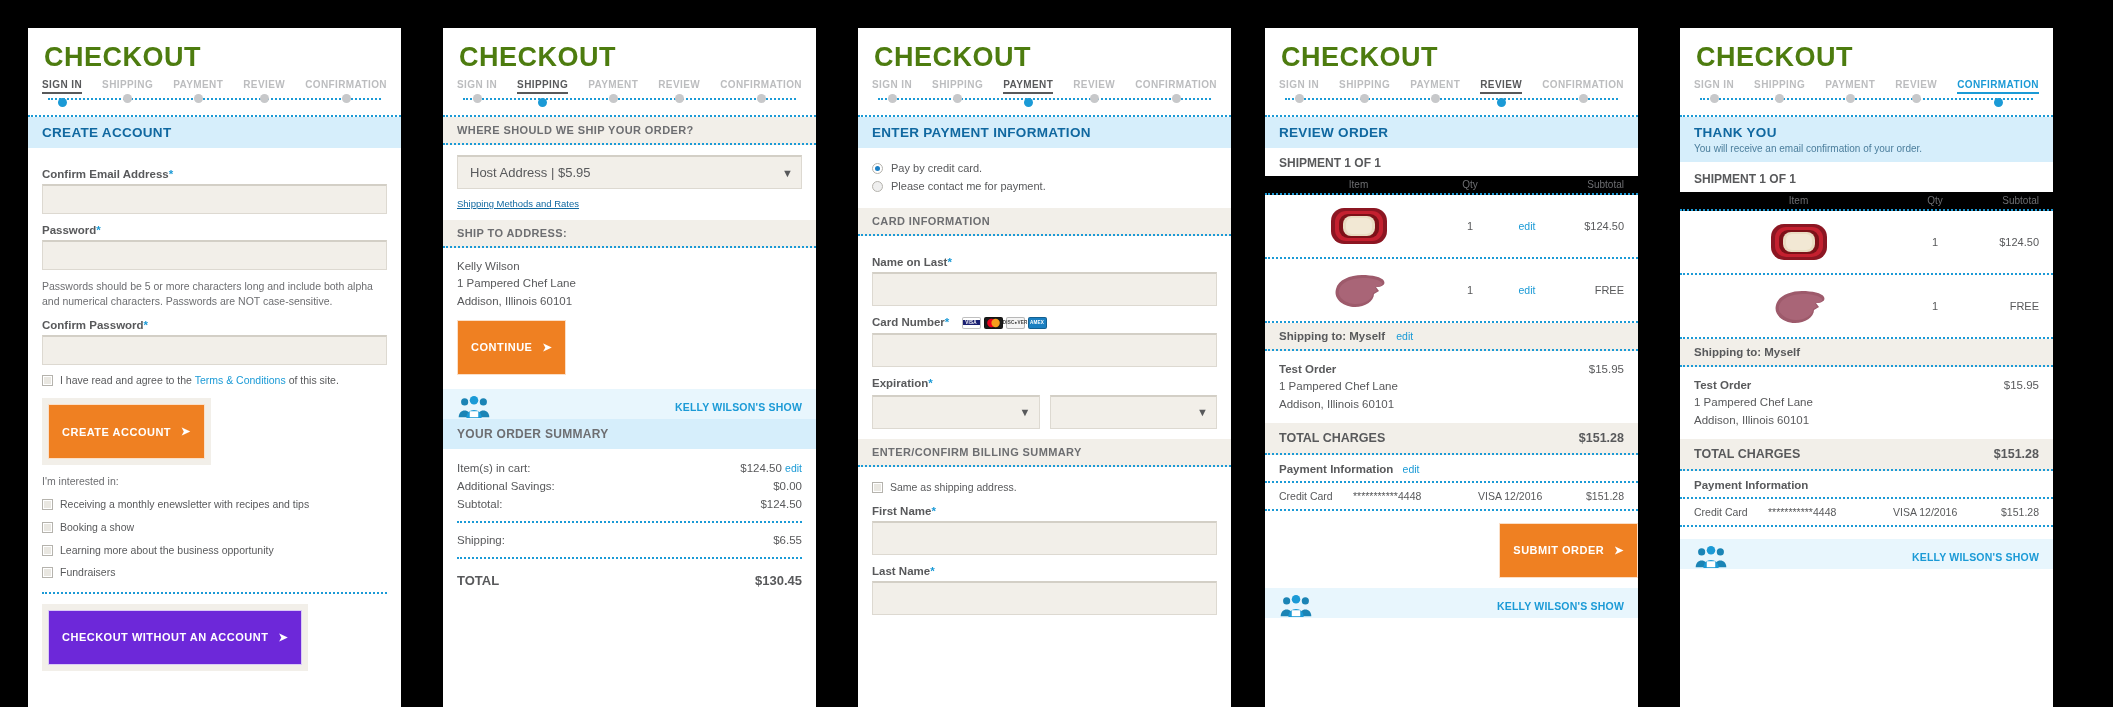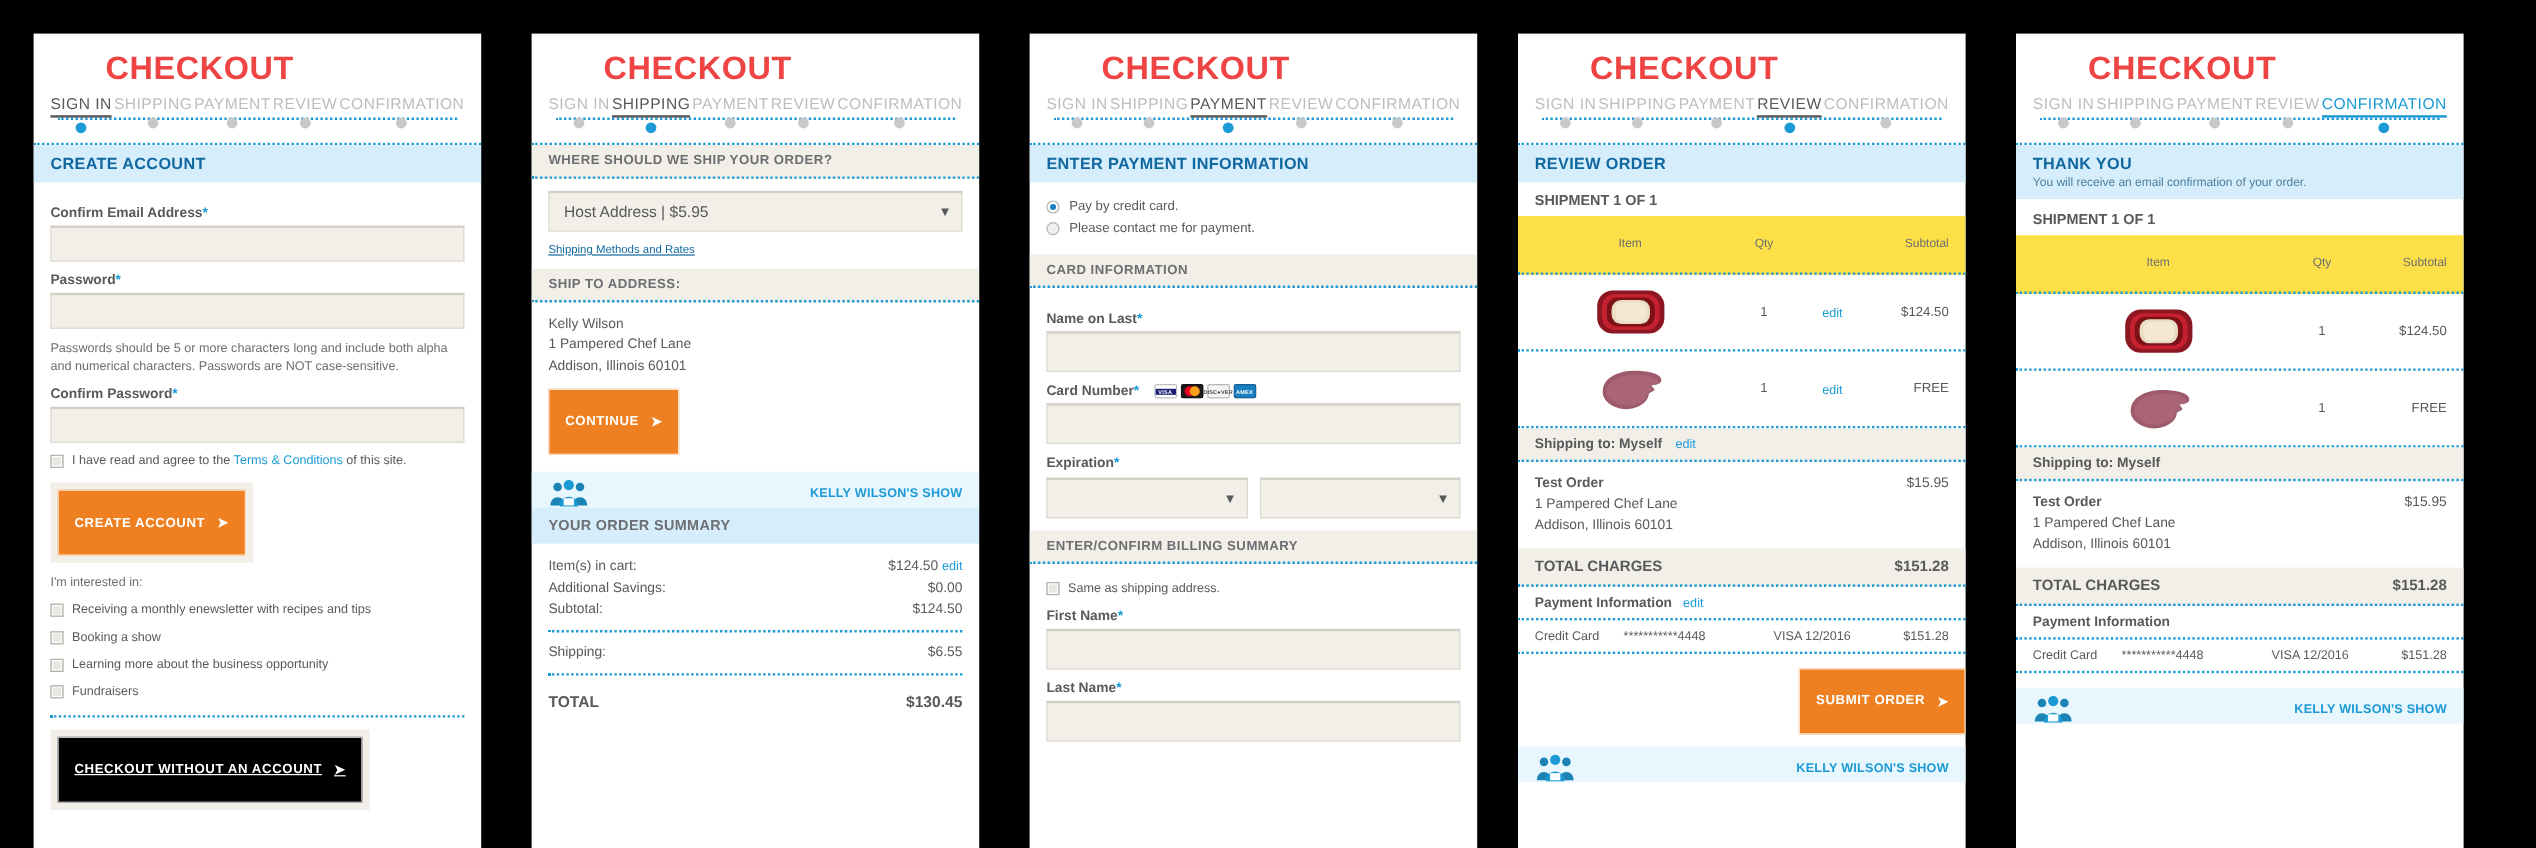--- a/index.html
+++ b/index.html
@@ -17,31 +17,31 @@
     background:#fff; overflow:hidden;
   }
   .p1 { left:28px; }
   .p2 { left:443px; }
   .p3 { left:858px; }
   .p4 { left:1265px; }
   .p5 { left:1680px; }
 
   
   .ck-title {
-    font-size:27px; font-weight:bold; color:#ef4444;
-    letter-spacing:.5px; padding:14px 16px 6px 16px;margin-left:44px;
+    font-size:27px; font-weight:bold; color:#4d7c0f;
+    letter-spacing:.5px; padding:14px 16px 6px 16px;
   }
   .steps {
     position:relative; padding:0 14px 0 14px;
     display:flex; justify-content:space-between;
     align-items:flex-start;
   }
   .step { text-align:center; flex:0 0 auto; position:relative; z-index:2; }
   .step .lbl {
-    font-size:13px; font-weight:normal; color:#bcbdbf;
+    font-size:10px; font-weight:bold; color:#bcbdbf;
     letter-spacing:.4px; white-space:nowrap; display:block;
   }
   .step.active .lbl { color:#58595b; }
   .step .dot {
     width:9px; height:9px; border-radius:50%;
     background:#c7c8ca; margin:4px auto 0 auto; display:block;
   }
   .step.active .dot { background:#1b9ad6; }
   .rail {
     position:absolute; left:20px; right:20px; top:19px;
@@ -92,21 +92,21 @@
   a.ulink { color:#1068a0; text-decoration:underline; font-size:9.5px; }
 
   .btn {
     display:inline-flex; align-items:center; gap:10px;
     font-size:11px; font-weight:bold; color:#fff;
     letter-spacing:.5px; padding:20px 13px;
     border:1px solid rgba(255,255,255,.75);
     cursor:pointer;
   }
   .btn.orange { background:#ef8022; }
-  .btn.grey  { background:#000000;text-decoration:underline; }
+  .btn.grey  { background:#6d28d9; }
   .btn-wrap { display:inline-block; background:#f2efe9; padding:6px; margin-top:10px; }
   .btn .arrow { font-size:11px; }
 
   .divider-dot { border-top:2px dotted #1b9ad6; margin:12px 0 0 0; }
 
   
   .selectbox {
     width:100%; height:34px; background:#f2efe9;
     border:1px solid #ddd9d1; border-top:2px solid #d3cfc6;
     display:flex; align-items:center; justify-content:space-between;
@@ -159,22 +159,22 @@
     background:#e8f6fd; padding:6px 14px 0 14px;
     display:flex; align-items:center; justify-content:space-between;
   }
   .people-bar .showname {
     font-size:10.5px; font-weight:bold; color:#1b9ad6; letter-spacing:.2px;
   }
   .ppl { width:34px; height:24px; display:block; }
 
   
   .thead {
-    display:flex; background:#fde047; font-size:10px; color:#6d6e71;
-    padding:18px 14px; border-bottom:2px dotted #1b9ad6;
+    display:flex; background:#000000; font-size:10px; color:#6d6e71;
+    padding:3px 14px; border-bottom:2px dotted #1b9ad6;
   }
   .thead .c1 { flex:1; text-align:center; }
   .thead .c2 { width:64px; text-align:center; }
   .thead .c3 { width:50px; }
   .thead .c4 { width:72px; text-align:right; }
   .trow {
     display:flex; align-items:center; padding:8px 14px;
     border-bottom:2px dotted #1b9ad6; min-height:62px;
   }
   .trow .c1 { flex:1; display:flex; justify-content:center; }

